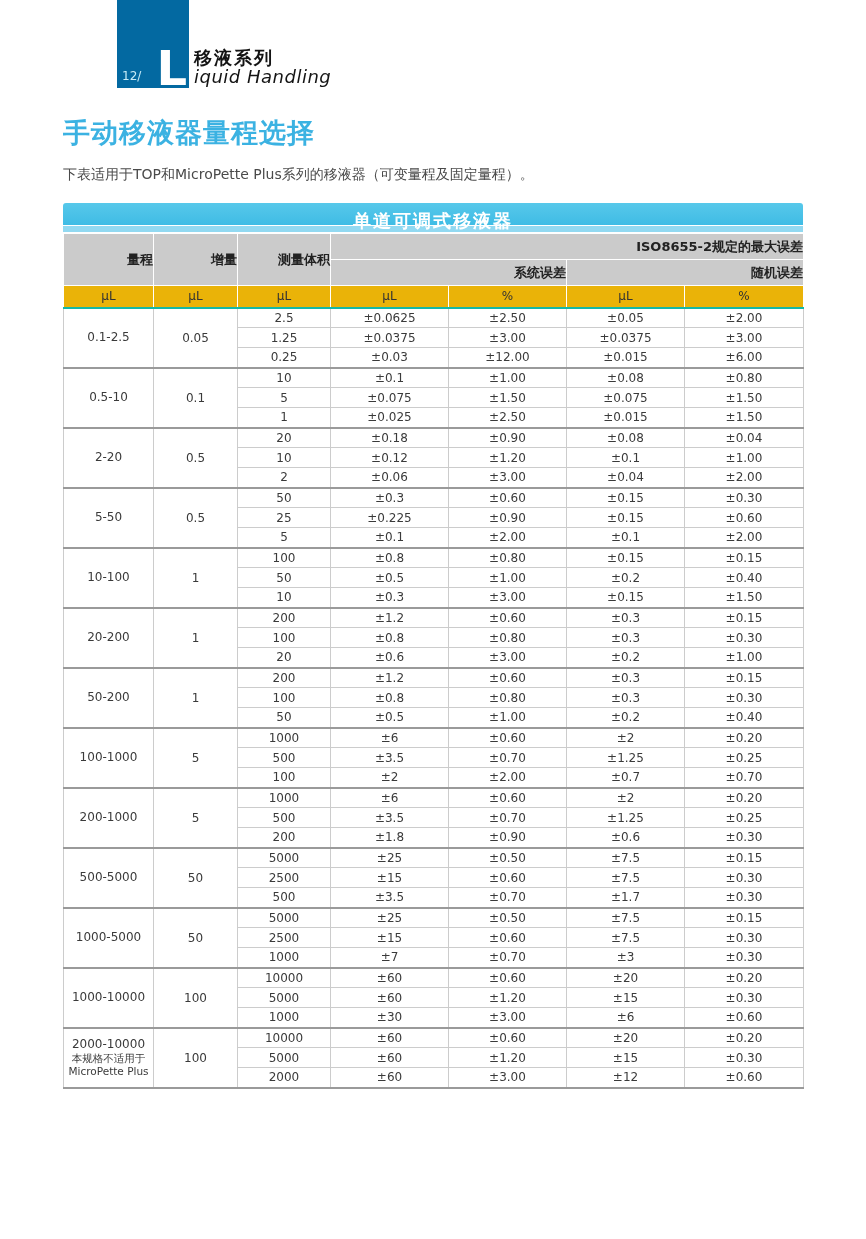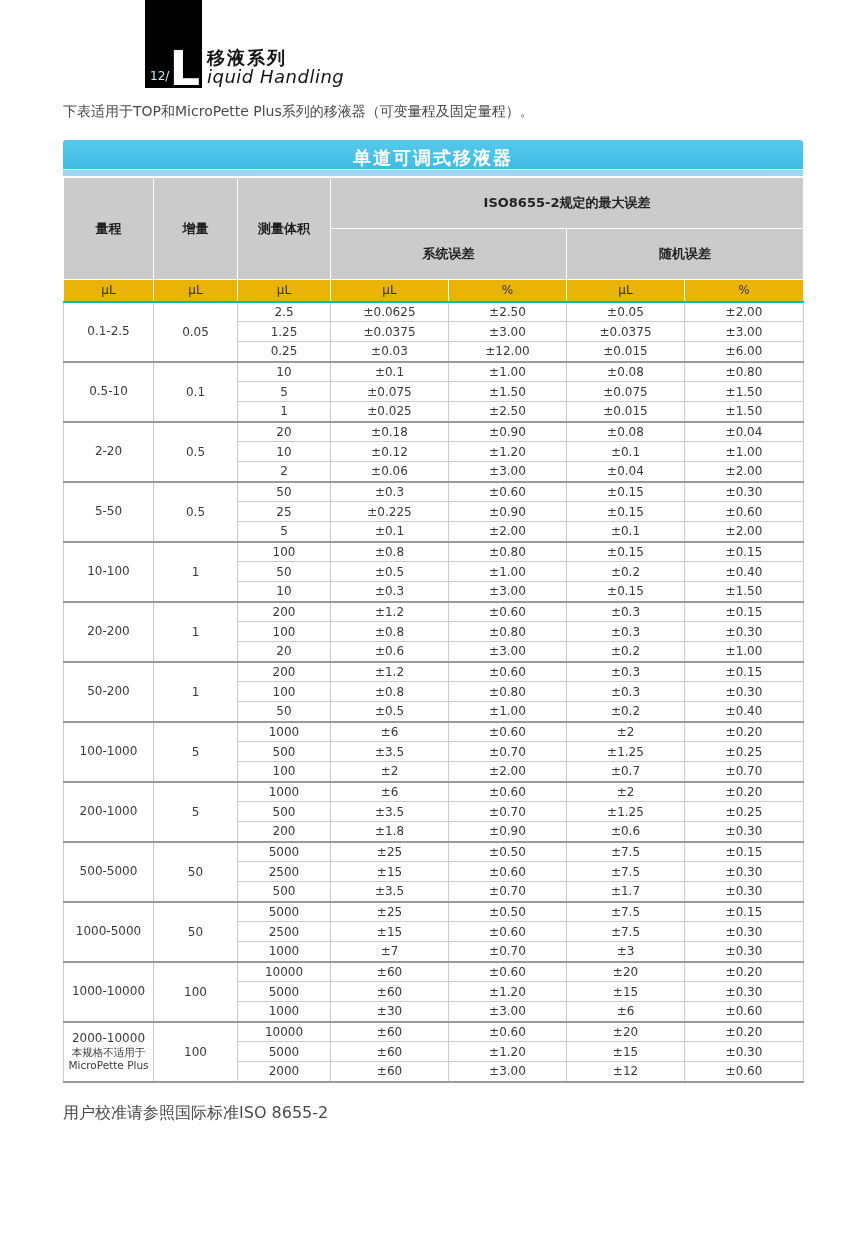--- a/index.html
+++ b/index.html
@@ -18,25 +18,24 @@
 
   
   .brand {
     display: flex;
     align-items: flex-end;
     padding-left: 117px;
     height: 88px;
   }
   .brand-block {
     position: relative;
-    width: 57px;
+    width: 72px;
     height: 88px;
-    background: #000000;
+    background: #0369a1;
     flex: none;
-    margin-left: 28px;
   }
   .page-num {
     position: absolute;
     left: 5px;
     bottom: 5px;
     font-size: 12px;
     color: #c8ecf8;
   }
   .big-l {
     position: absolute;
@@ -73,21 +72,21 @@
   }
   .page-subtitle {
     margin: 15px 0 0 63px;
     font-size: 14px;
     color: #4a4a4a;
   }
 
   
   .table-wrap { width: 740px; margin: 19px 0 0 63px; }
   .banner {
-    height: 29px;
+    height: 22px;
     line-height: 35px;
     background: linear-gradient(#57c8ea, #3fbce5);
     border-radius: 3px 3px 0 0;
     color: #fff;
     font-size: 18px;
     font-weight: bold;
     text-align: center;
     letter-spacing: 2px;
   }
   .strip { height: 6px; background: #92d9f1; margin-top: 1px; }
@@ -98,22 +97,22 @@
     table-layout: fixed;
     margin-top: 1px;
   }
   thead th {
     background: #cbcbcb;
     border: 1px solid #fff;
     font-size: 13px;
     font-weight: bold;
     color: #222;
     height: 26px;
-    padding: 16px;
-    text-align: center;
+    padding: 0;
+    text-align: right;
   }
   thead tr.units td {
     background: #eab308;
     border: 1px solid #fff;
     font-size: 12px;
     color: #333;
     height: 22px;
     text-align: center;
     padding: 0;
   }
@@ -148,20 +147,21 @@
     <div class="brand-block">
       <span class="page-num">12/</span>
       <span class="big-l">L</span>
     </div>
     <div class="brand-text">
       <div class="series-cn">移液系列</div>
       <div class="series-en">iquid Handling</div>
     </div>
   </header>
 
+  <h1 class="page-title">手动移液器量程选择</h1>
   <p class="page-subtitle">下表适用于TOP和MicroPette Plus系列的移液器（可变量程及固定量程）。</p>
 
   <div class="table-wrap">
     <div class="banner">单道可调式移液器</div>
     <div class="strip"></div>
 
     <table>
       <colgroup>
         <col style="width:90px">
           <col style="width:84px">
@@ -489,15 +489,14 @@
             <td>2000</td>
             <td>±60</td>
             <td>±3.00</td>
             <td>±12</td>
             <td>±0.60</td>
           </tr>
         </tbody>
     </table>
   </div>
 
-  <p class="footer-note">用户校准请参照国际标准ISO 8655-2</p>
 
 </div>
 
 </body></html>

